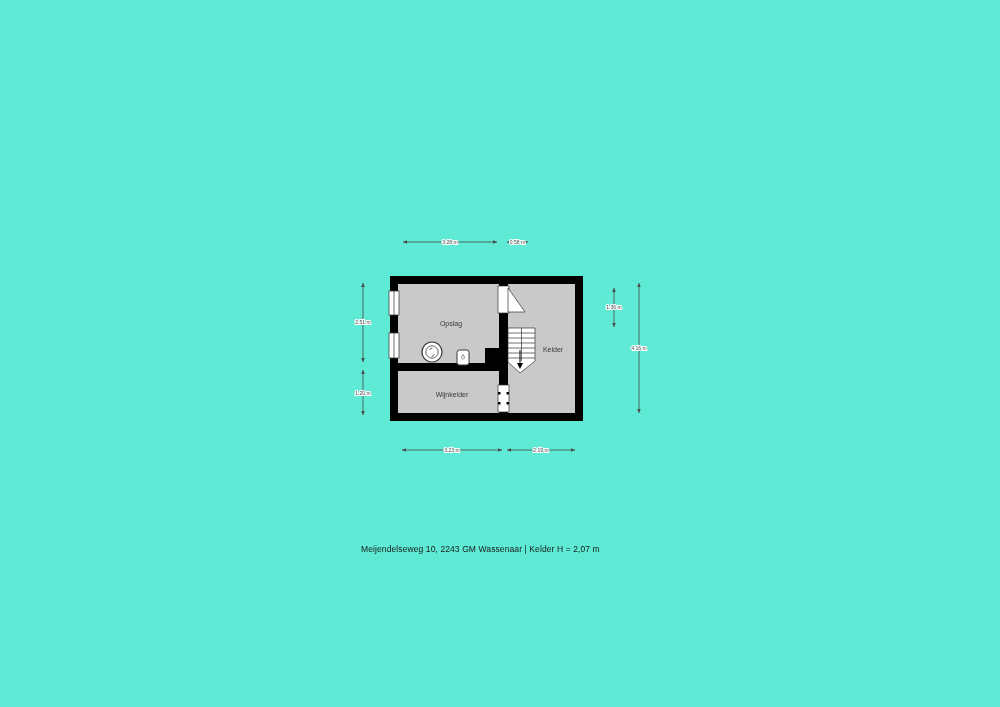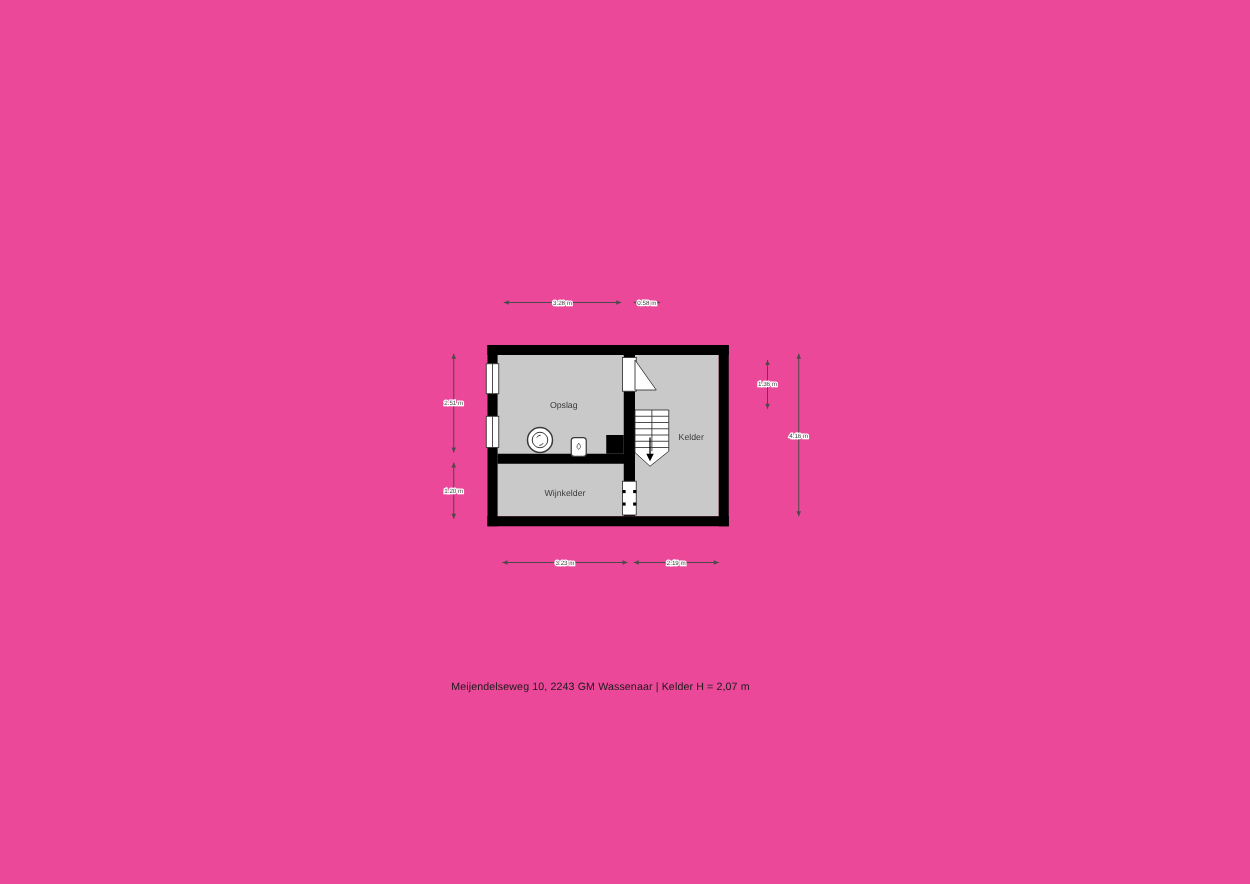--- a/index.html
+++ b/index.html
@@ -5,21 +5,21 @@
   html, body {
     margin: 0;
     padding: 0;
     background: #ffffff;
     font-family: "Liberation Sans", sans-serif;
   }
   .canvas {
     position: relative;
     width: 1000px;
     height: 707px;
-    background: #ec4899;
+    background: #5eead4;
     overflow: hidden;
   }
   .plan-svg {
     position: absolute;
     left: 340px;
     top: 225px;
     width: 320px;
     height: 240px;
   }
   .caption {

